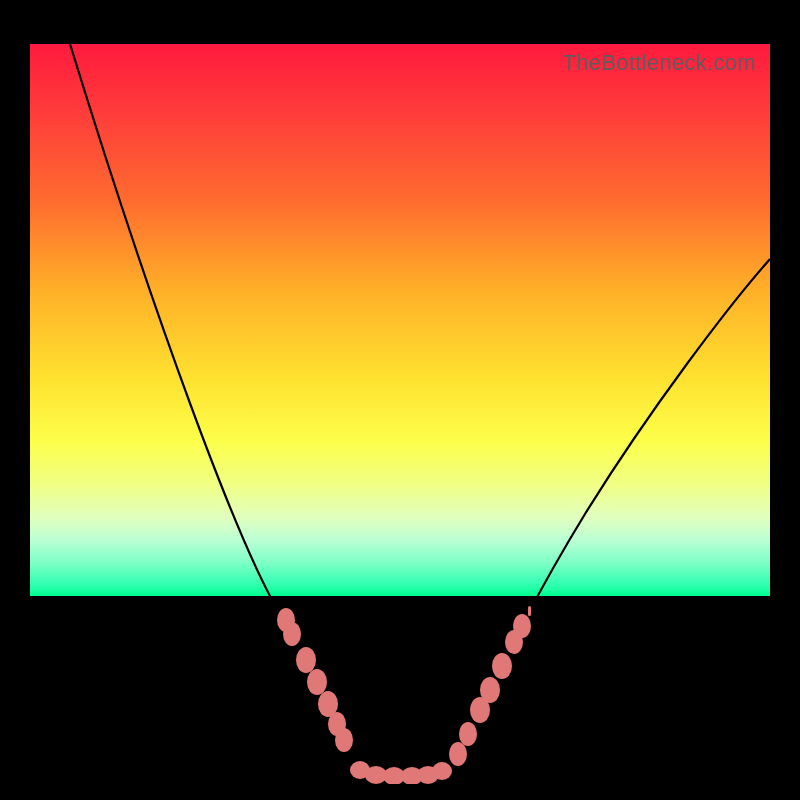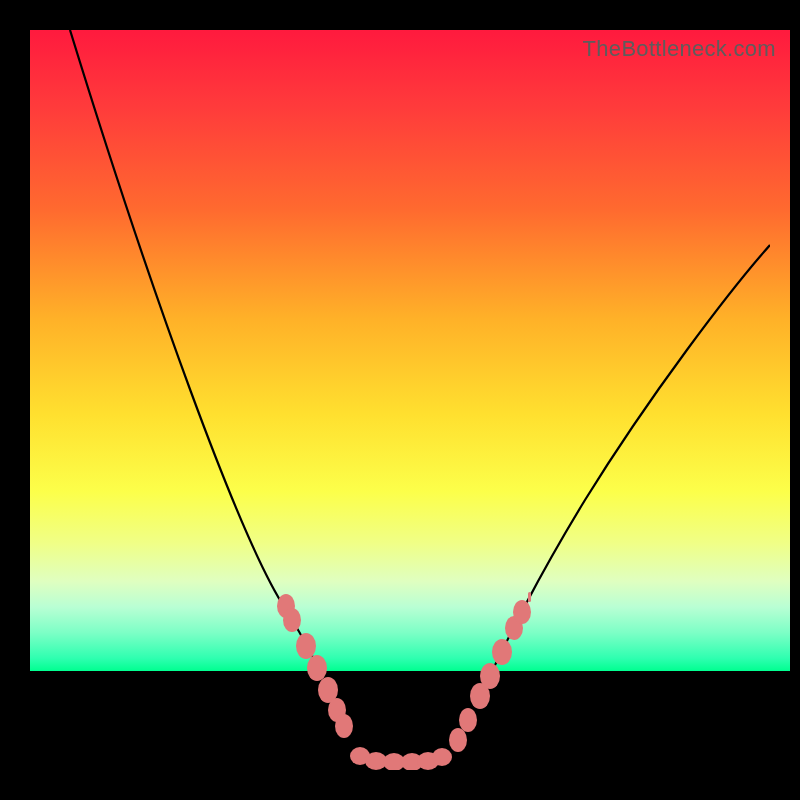--- a/index.html
+++ b/index.html
@@ -13,39 +13,38 @@
   }
   .frame {
     position: relative;
     width: 800px;
     height: 800px;
     background: #000;
   }
   .plot {
     position: absolute;
     left: 30px;
-    top: 30px;
+    top: 44px;
     width: 740px;
-    height: 641px;
+    height: 552px;
     background: linear-gradient(
       to bottom,
       #ff1a3e 0%,
       #ff3b3b 12%,
       #ff6a2f 28%,
       #ffb128 45%,
       #ffe02f 60%,
       #fcff4a 72%,
       #f0ff86 80%,
       #dfffc0 86%,
       #b9ffd4 90%,
       #7dffc6 94%,
       #2fffb0 98%,
       #00ff90 100%
     );
-    padding-left: 20px;
   }
   .watermark {
     position: absolute;
     top: 6px;
     right: 14px;
     color: #5d5d5d;
     font-size: 22px;
     font-weight: 500;
     letter-spacing: 0.3px;
     user-select: none;

